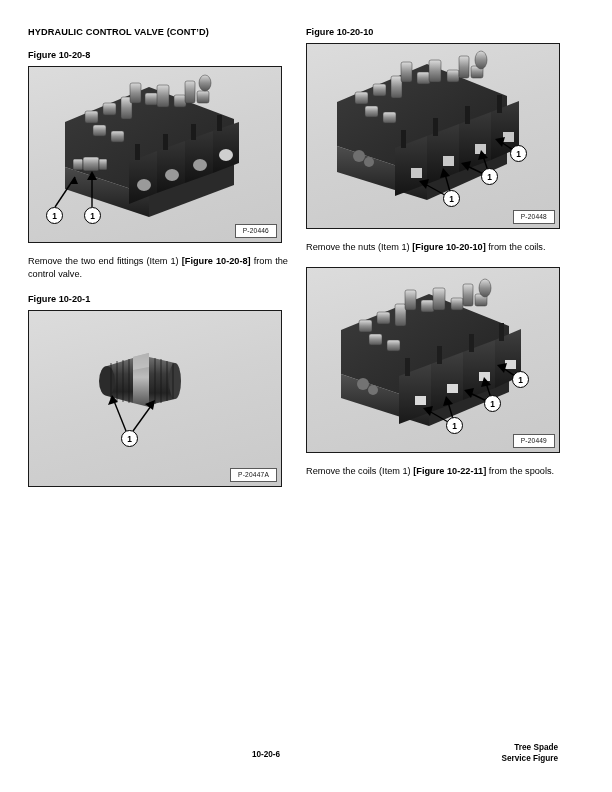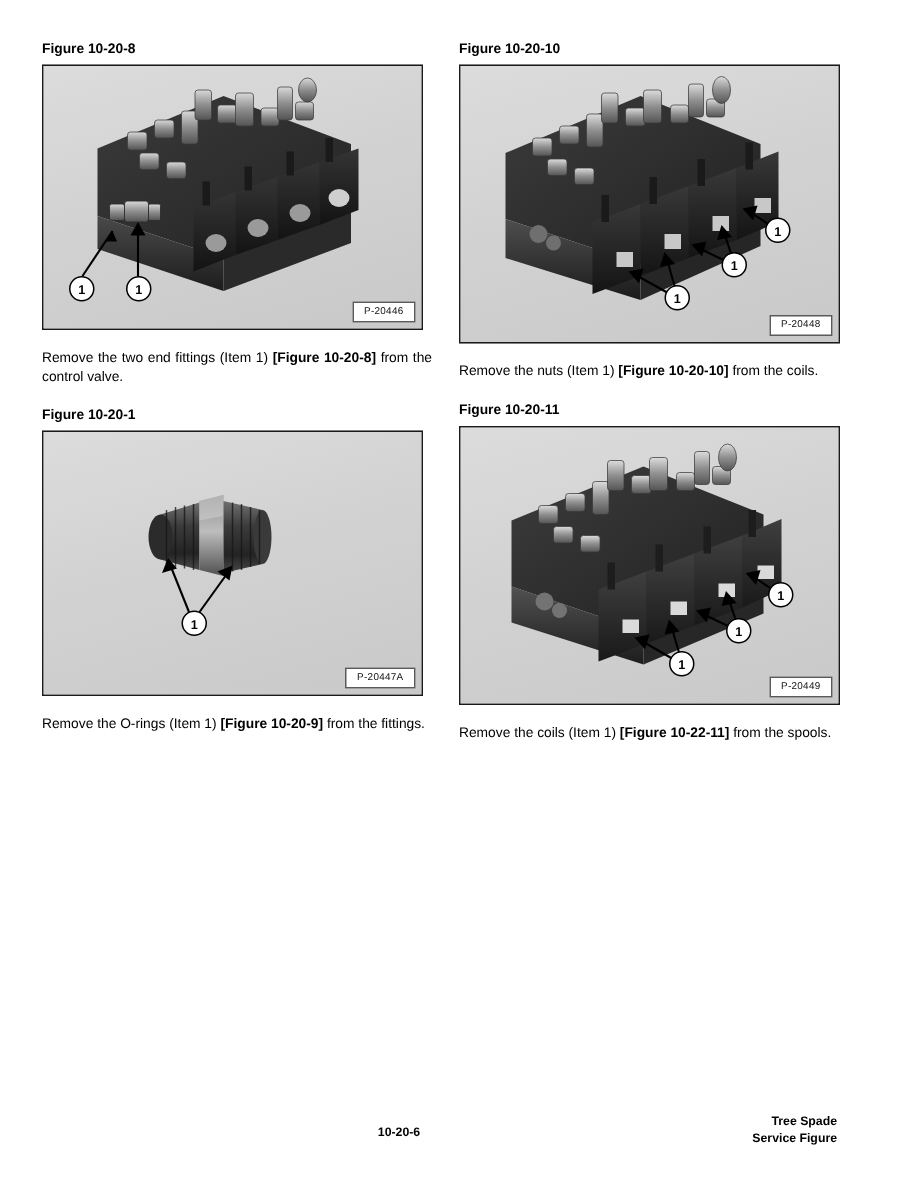--- a/index.html
+++ b/index.html
@@ -128,20 +128,21 @@
     line-height: 11px;
   }
 </style>
 </head>
 <body>
 
 <div class="page">
 
   <div class="col col-left">
 
+    <div class="section-title">HYDRAULIC CONTROL VALVE (CONT’D)</div>
 
 
     <div class="fig-label">Figure 10-20-8</div>
 
     <div class="figure h180">
       <div class="photo">
         <svg width="252" height="175" viewBox="0 0 252 175" style="position:absolute;left:0;top:0;">
           <defs>
             <linearGradient id="bodyL" x1="0" y1="0" x2="0" y2="1">
               <stop offset="0" stop-color="#4a4a4a"></stop>
@@ -266,23 +267,20 @@
         <line x1="97" y1="120" x2="85" y2="90" stroke="#000" stroke-width="1.4"></line>
         <polygon points="83,84 79,94 89,91" fill="#000"></polygon>
         <line x1="104" y1="120" x2="122" y2="95" stroke="#000" stroke-width="1.4"></line>
         <polygon points="126,89 116,93 124,99" fill="#000"></polygon>
       </svg>
       <div class="callout" style="left:92px; top:119px;">1</div>
 
       <div class="pnum">P-20447A</div>
     </div>
 
-    <div class="body-text">
-      <span>Remove the O-rings (Item 1) </span><b>[Figure 10-20-9]</b><span> from the fittings.</span>
-    </div>
   </div>
 
   <div class="col col-right">
 
     <div class="fig-label">Figure 10-20-10</div>
 
     <div class="figure h188">
       <div class="photo">
         <svg width="252" height="184" viewBox="0 0 252 184" style="position:absolute;left:0;top:0;">
           <defs>
@@ -356,21 +354,20 @@
       <div class="callout" style="left:174px; top:124px;">1</div>
       <div class="callout" style="left:203px; top:101px;">1</div>
 
       <div class="pnum">P-20448</div>
     </div>
 
     <div class="body-text">
       <span>Remove the nuts (Item 1) </span><b>[Figure 10-20-10]</b><span> from the coils.</span>
     </div>
 
-    <div class="fig-label">Figure 10-20-11</div>
 
     <div class="figure h188">
       <div class="photo">
         <svg width="252" height="184" viewBox="0 0 252 184" style="position:absolute;left:0;top:0;">
           <defs>
             <linearGradient id="topR2" x1="0" y1="0" x2="1" y2="1">
               <stop offset="0" stop-color="#3c3c3c"></stop>
                 <stop offset="1" stop-color="#202020"></stop>
             </linearGradient>
             <linearGradient id="bodyR2" x1="0" y1="0" x2="0" y2="1">

